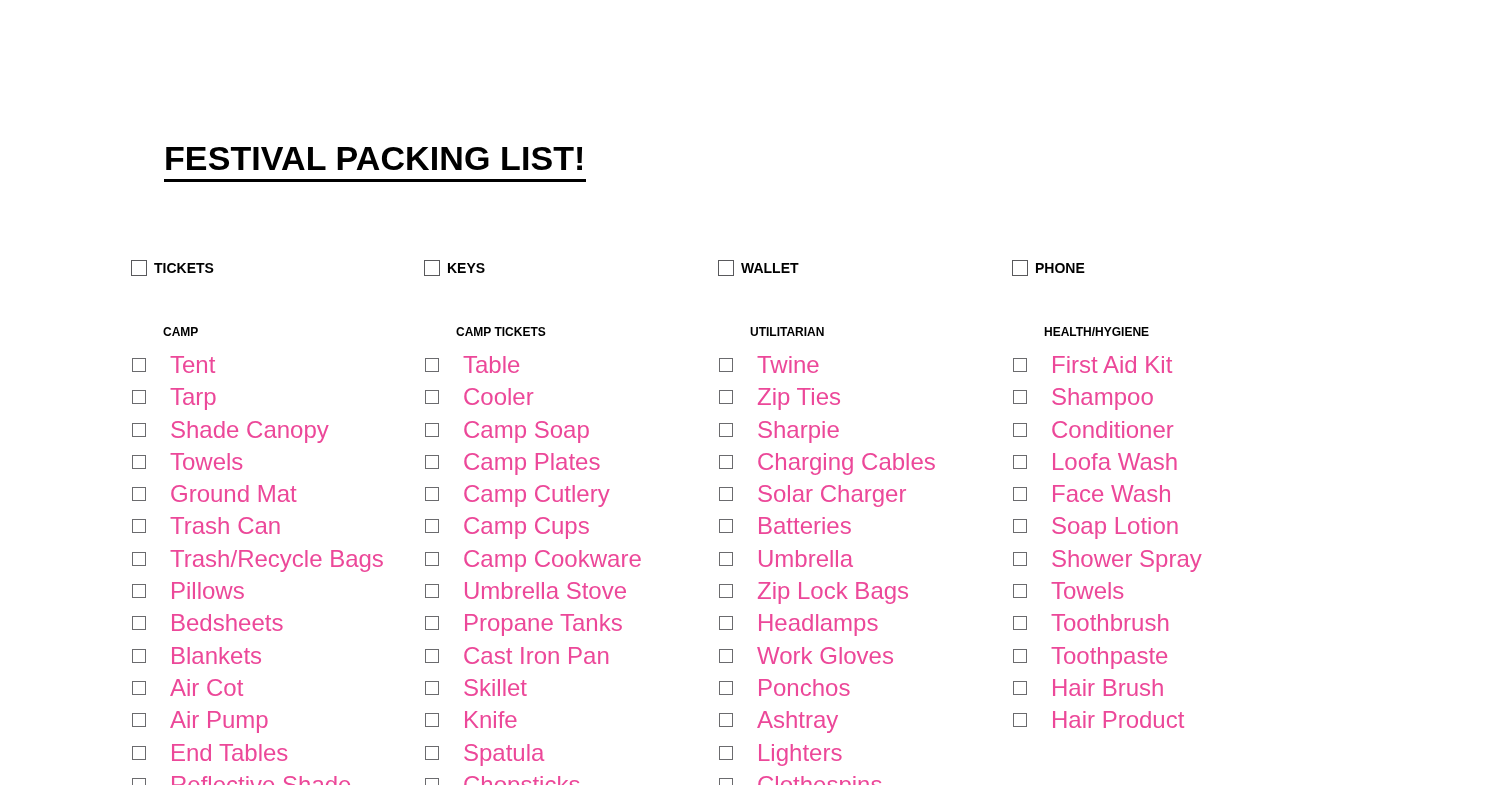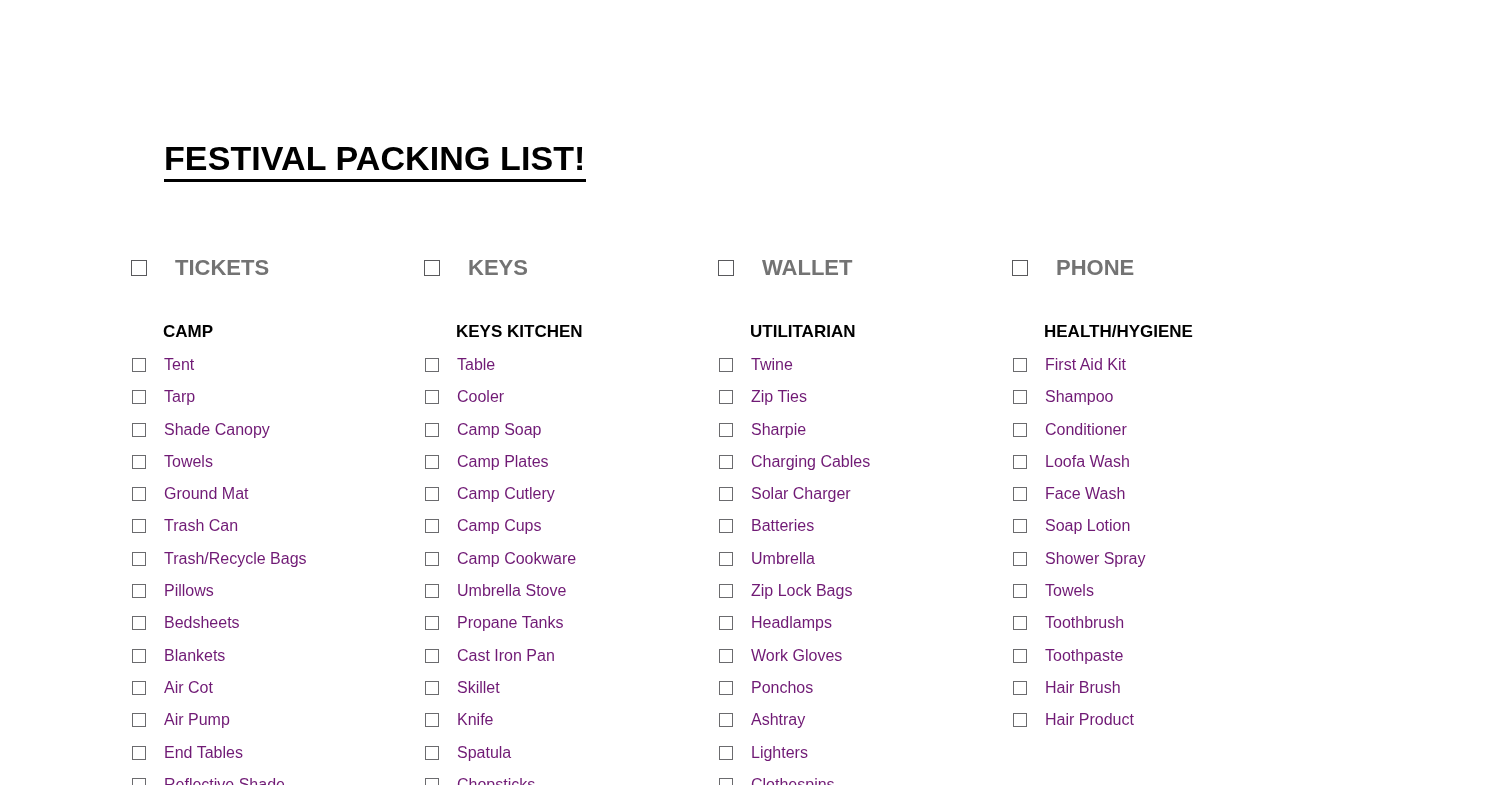--- a/index.html
+++ b/index.html
@@ -73,34 +73,34 @@
   }
   .essential .box {
     width: 16px;
     height: 16px;
     border: 1.6px solid #59595c;
     box-sizing: border-box;
     background: #fff;
     flex: 0 0 auto;
   }
   .essential .label {
-    margin-left: 28px;
-    font-size: 22px;
+    margin-left: 7px;
+    font-size: 14px;
     font-weight: bold;
     line-height: 20px;
-    color: #737373;
+    color: #000000;
     white-space: nowrap;
   }
 
   
   .section-head {
     position: absolute;
     top: 321px;
     left: 32px;
-    font-size: 17px;
+    font-size: 12px;
     font-weight: bold;
     line-height: 22px;
     color: #000000;
     white-space: nowrap;
   }
 
   
   .items {
     position: absolute;
     top: 353px;
@@ -116,24 +116,24 @@
   .item .box {
     width: 14px;
     height: 14px;
     border: 1.4px solid #6b6b6e;
     box-sizing: border-box;
     background: #fff;
     flex: 0 0 auto;
     margin-left: 1px;
   }
   .item .label {
-    margin-left: 18px;
-    font-size: 16px;
+    margin-left: 24px;
+    font-size: 24px;
     line-height: 24px;
-    color: #701a75;
+    color: #ec4899;
     white-space: nowrap;
   }
 </style>
 </head>
 <body>
 
 <div class="page">
 
   <div class="title-wrap">
     <div class="title">FESTIVAL PACKING LIST!</div>
@@ -205,21 +205,21 @@
             <span class="label">Reflective Shade</span>
           </div>
       </div>
     </div>
 
     <div class="column col-1">
       <div class="essential">
         <span class="box"></span>
         <span class="label">KEYS</span>
       </div>
-      <div class="section-head">KEYS KITCHEN</div>
+      <div class="section-head">CAMP TICKETS</div>
       <div class="items">
         <div class="item">
             <span class="box"></span>
             <span class="label">Table</span>
           </div>
         <div class="item">
             <span class="box"></span>
             <span class="label">Cooler</span>
           </div>
         <div class="item">

